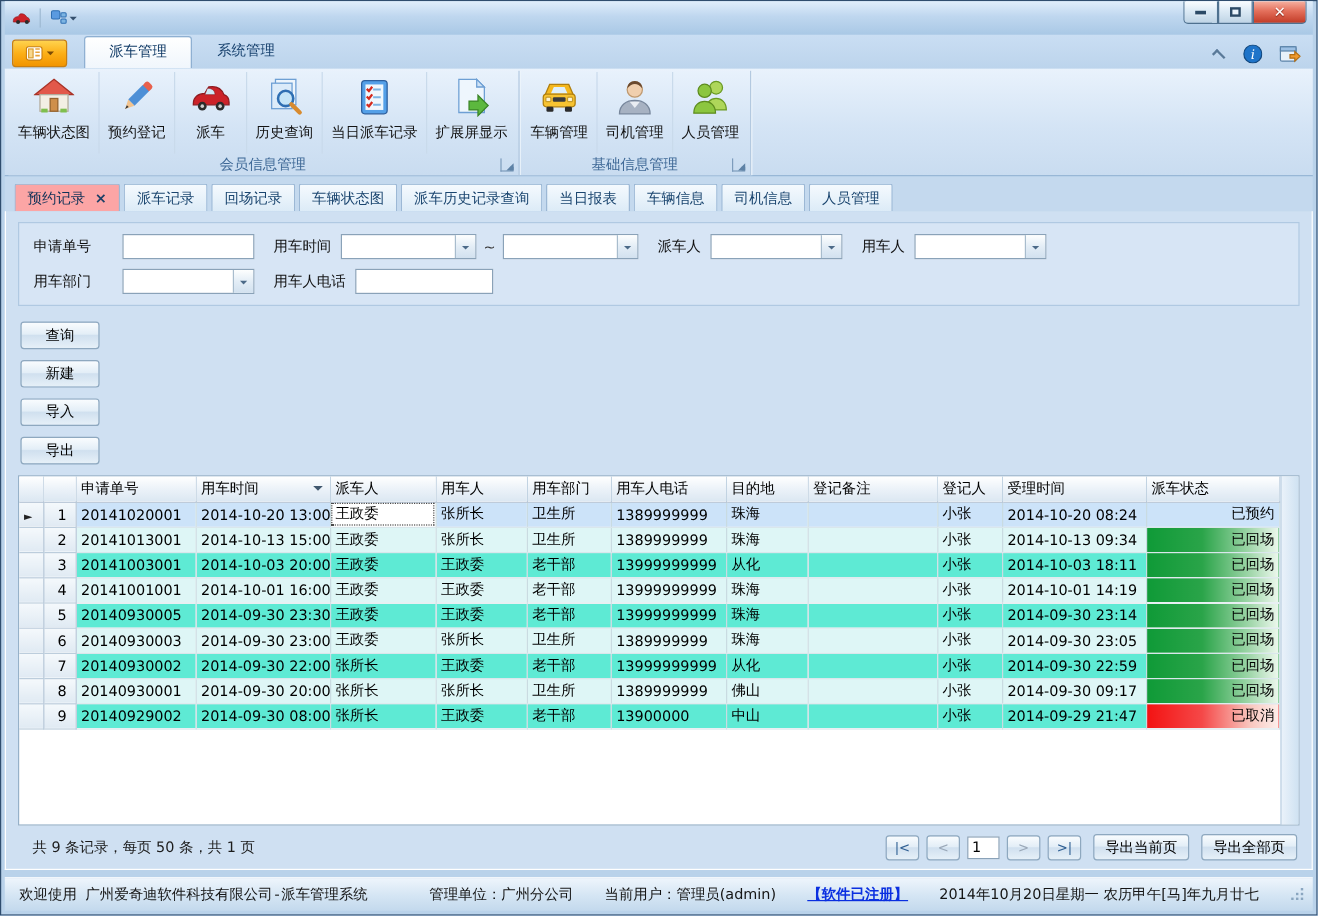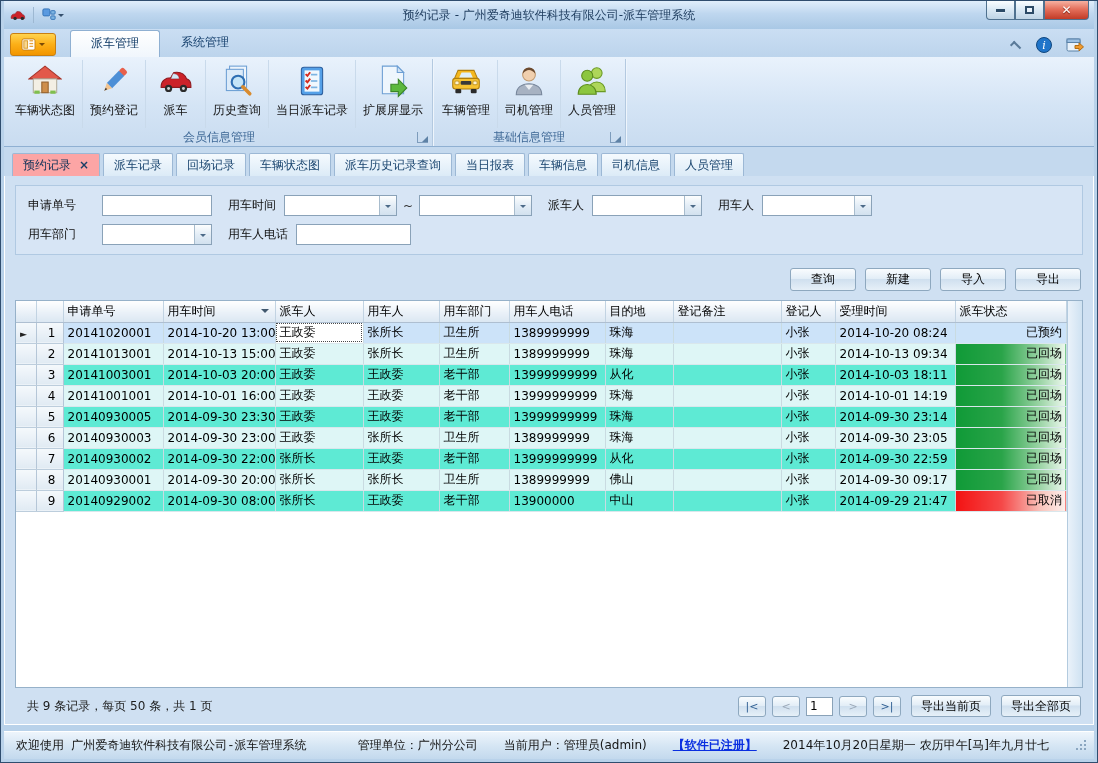--- a/index.html
+++ b/index.html
@@ -68,21 +68,21 @@
   .lab1{ width:74px; }
   .lab3{ margin:0 8px 0 16px; }
   .txt,.combo{ height:21px; background:#fff; border:1px solid #8aa2b8; }
   .w110{ width:110px; } .w113{ width:113px; } .w115{ width:115px; }
   .combo{ display:flex; justify-content:flex-end; }
   .combo-btn{ width:17px; height:100%; background:linear-gradient(#fdfefe,#e3edf6 50%,#d2e1ef); border-left:1px solid #a8bccd;
     display:flex; align-items:center; justify-content:center; }
   .combo-caret{ width:0;height:0;border:3.5px solid transparent;border-top-color:#4c6a88; margin-top:4px; }
   .tilde{ margin:0 6px; color:#333; }
 
-  .btnrow{ display:flex; justify-content:flex-end; gap:9px; margin:13px 2px 9px; }
+  .btnrow{ display:flex; justify-content:flex-end; gap:9px; margin:13px 2px 9px;flex-direction:column; }
   .btn{ width:66px; height:23px; font-size:12px; color:#000; font-family:inherit;
     background:linear-gradient(#f9fcfe,#e3eef7 45%,#d0e0ef 50%,#e6f0f8); border:1px solid #8ea8bf; border-radius:3px; }
 
   
   .grid-wrap{ flex:1; background:#fff; border:1px solid #96b1c9; display:flex; min-height:0; }
   .grid-scroll{ flex:1; overflow:hidden; }
   table{ border-collapse:collapse; table-layout:fixed; width:100%; }
   th{ height:21px; background:linear-gradient(#ffffff,#eaf1f8 55%,#dbe7f2); border-right:1px solid #c2d3e2;
     border-bottom:1px solid #aebfd1; font-weight:normal; font-size:12px; text-align:left; padding:0 4px; color:#000; position:relative; }
   td{ height:21px; font-size:12px; padding:0 4px; border-right:1px solid #c9dbe1; border-bottom:1px solid #dcEAEF; border-bottom:1px solid #d9e7ec; color:#000; white-space:nowrap; overflow:hidden; }
@@ -133,21 +133,20 @@
       </span>
     <span class="qa-sep"></span>
     <span class="qa-btn">
       <svg width="14" height="14" viewBox="0 0 16 16">
           <rect x="1" y="1" width="8" height="8" rx="1.5" fill="#5a9ae0" stroke="#2f6fb3"></rect>
           <rect x="10" y="3" width="5" height="4" rx="1" fill="#7db4e2" stroke="#2f6fb3"></rect>
           <rect x="10" y="9" width="5" height="4" rx="1" fill="#7db4e2" stroke="#2f6fb3"></rect>
         </svg>
       <span class="qa-caret"></span>
     </span>
-    <span class="title-text">预约记录 - 广州爱奇迪软件科技有限公司-派车管理系统</span>
     <span class="win-controls">
       <span class="win-btn first">
           <span class="glyph-min" style="background:#2c4a66;width:9px;height:3px;"></span>
         </span>
       <span class="win-btn">
           <span class="glyph-restore"></span>
         </span>
       <span class="win-btn close">
           <span class="glyph-close">✕</span>
         </span>

